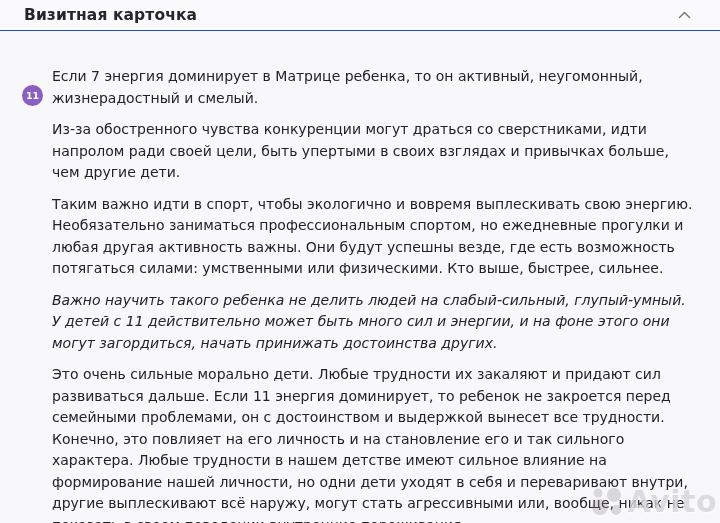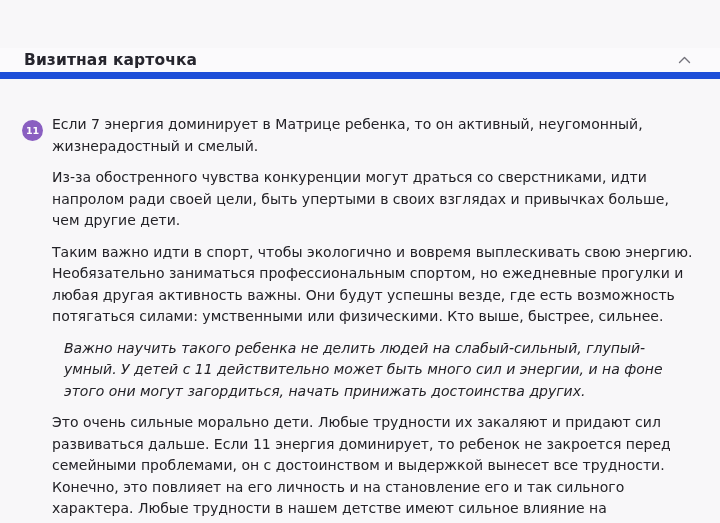--- a/index.html
+++ b/index.html
@@ -12,22 +12,21 @@
   .card { width: 720px; height: 523px; position: relative; background: #f8f7f9; }
 
   
   .card-header {
     height: 31px;
     padding: 0 24px;
     display: flex;
     align-items: center;
     justify-content: space-between;
     background: #fbfafc;
-    border-bottom: 7px solid #1d4ed8;
-    margin-top: 48px;
+    border-bottom: 1px solid #1d4ed8;
   }
   .card-title {
     font-size: 15.5px;
     font-weight: 700;
     color: #27262e;
     letter-spacing: 0.1px;
   }
   .collapse-btn {
     background: none; border: none; cursor: pointer;
     width: 24px; height: 24px;
@@ -43,30 +42,30 @@
     gap: 9px;
   }
   .energy-badge {
     flex: 0 0 auto;
     width: 21px; height: 21px;
     border-radius: 50%;
     display: flex; align-items: center; justify-content: center;
     color: #ffffff;
     font-size: 9.5px;
     font-weight: 700;
-    margin-top: 6px;
+    margin-top: 19px;
   }
   .paragraph-list { flex: 1 1 auto; max-width: 646px; }
   .paragraph-list p {
     font-size: 14px;
     line-height: 21.5px;
     color: #232227;
     margin-bottom: 10px;
   }
-  .paragraph-list p.italic { font-style: italic; margin-left: 12px; }
+  .paragraph-list p.italic { font-style: italic; }
 
   
   .watermark {
     position: absolute;
     right: 3px; bottom: 4px;
     display: flex;
     align-items: center;
     gap: 4px;
     pointer-events: none;
     user-select: none;

